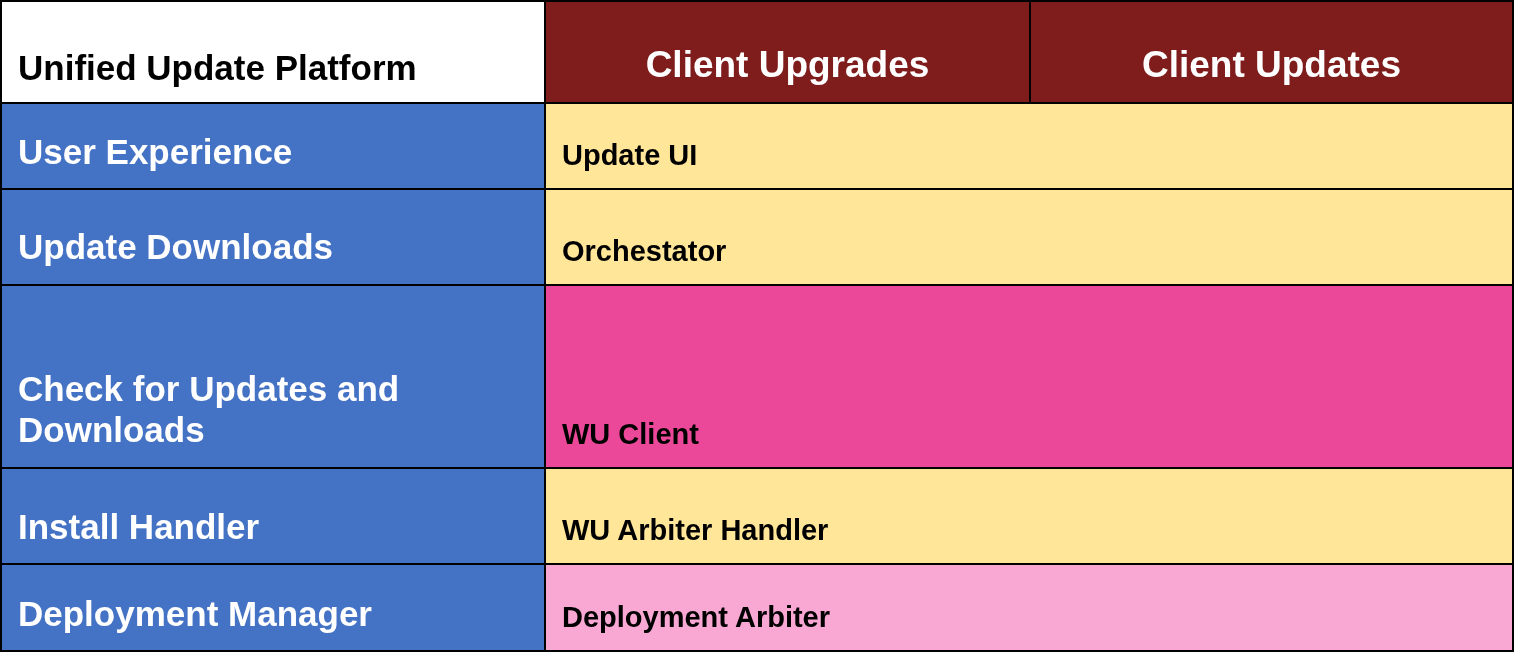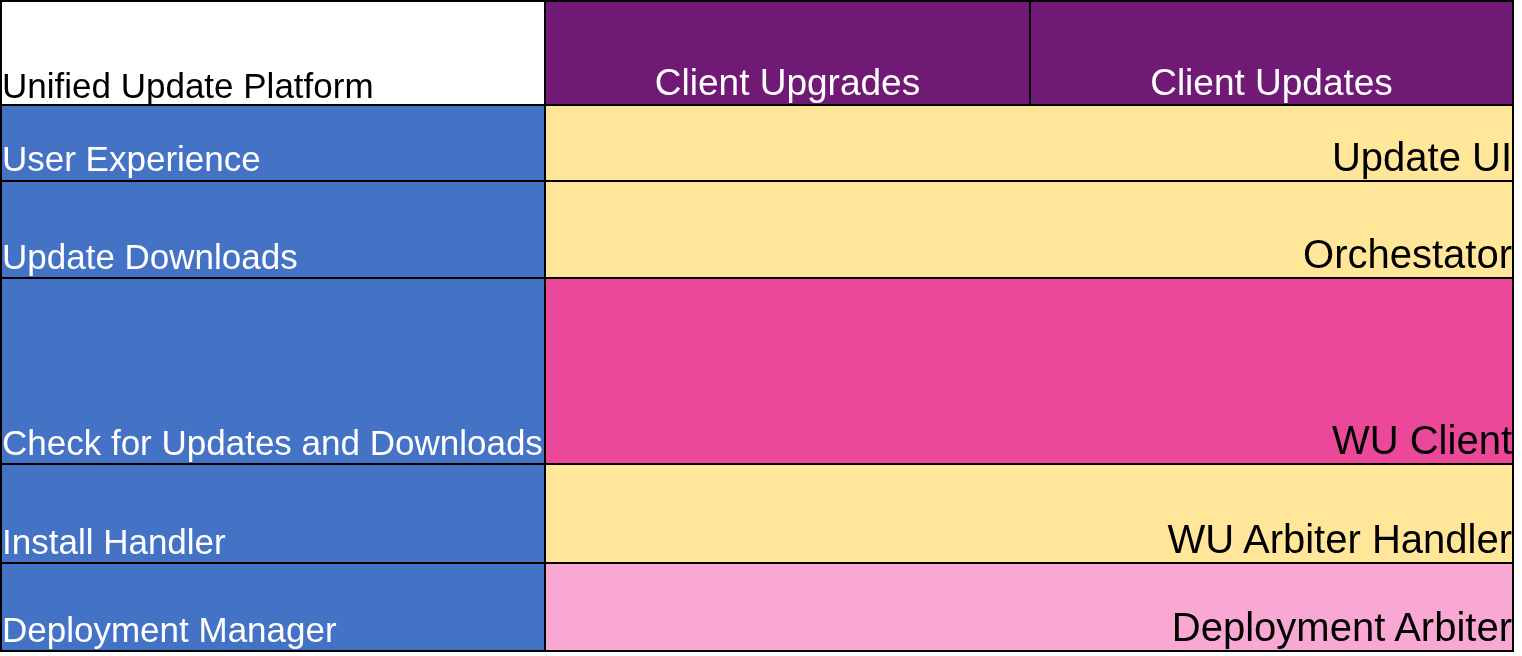--- a/index.html
+++ b/index.html
@@ -24,23 +24,23 @@
   table.uup {
     border-collapse: collapse;
     table-layout: fixed;
     width: 1512px;
     height: 652px;
     margin: 0;
   }
 
   table.uup td {
     border: 2px solid #000000;
-    padding: 0;
+    padding: 16px;
     vertical-align: bottom;
-    font-weight: normal;
+    font-weight: bold;
   }
 
   
   col.c-label { width: 544px; }
   col.c-upg   { width: 485px; }
   col.c-upd   { width: 483px; }
 
   
   td.corner {
     background: #ffffff;
@@ -53,21 +53,21 @@
     font-size: 35px;
     line-height: 1.05;
     text-align: left;
     padding: 0 10px 8px 16px;
     vertical-align: bottom;
     white-space: nowrap;
   }
 
   
   td.hdr {
-    background: #701a75;
+    background: #7f1d1d;
     color: #ffffff;
     font-weight: bold;
     font-size: 37px;
     text-align: center;
     vertical-align: middle;
     border-top: 2px solid #000000;
   }
 
   
   td.rowlabel {
@@ -76,24 +76,24 @@
     font-weight: bold;
     font-size: 35px;
     line-height: 1.18;
     text-align: left;
     vertical-align: bottom;
     padding: 0 6px 6px 16px;
   }
 
   
   td.cell {
-    text-align: right;
+    text-align: left;
     vertical-align: middle;
     color: #000000;
-    font-size: 40px;
+    font-size: 29px;
     font-weight: normal;
   }
   td.cell.bg-yellow { background: #FFE699; }
   td.cell.bg-green  { background: #ec4899; margin-left: 20px; }
   td.cell.bg-gray   { background: #f9a8d4; }
 
   
   tr.r-head { height: 90px; }
   tr.r-1    { height: 65px; }
   tr.r-2    { height: 84px; }

